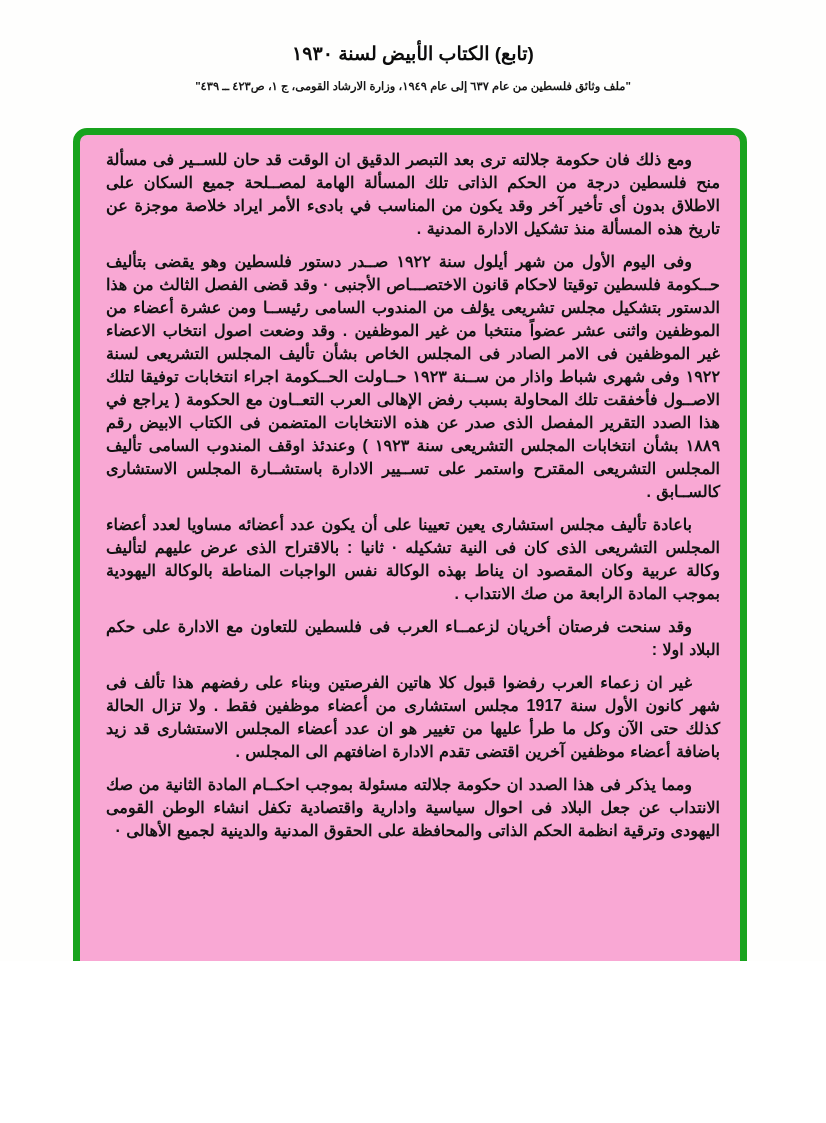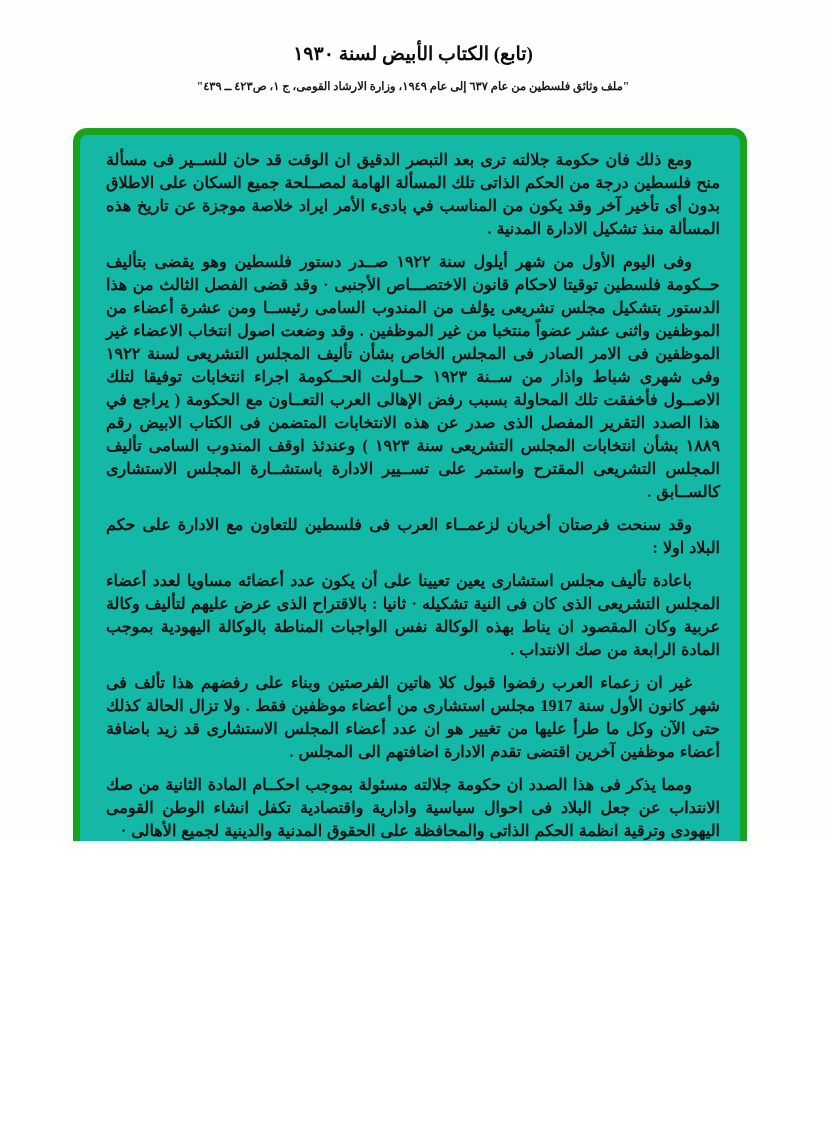--- a/index.html
+++ b/index.html
@@ -3,24 +3,24 @@
 <meta charset="utf-8">
 <style>
   html, body {
     margin: 0;
     padding: 0;
     background: #ffffff;
   }
   .page {
     position: relative;
     width: 826px;
-    height: 841px;
+    height: 961px;
     background: #fefefd;
     overflow: hidden;
-    font-family: Liberation Serif, serif;
+    font-family: Liberation Sans, sans-serif;
     color: #101010;
   }
   .header {
     position: absolute;
     top: 42px;
     left: 0;
     width: 100%;
     text-align: center;
     direction: rtl;
   }
@@ -40,21 +40,21 @@
   }
   .frame {
     position: absolute;
     left: 73px;
     top: 128px;
     width: 674px;
     height: 954px;
     box-sizing: border-box;
     border: 7px solid #18a31d;
     border-radius: 14px;
-    background: #14b8a6;
+    background: #f9a8d4;
     padding: 13px 20px 10px 26px;
     overflow: hidden;
   }
   .body-text p {
     direction: rtl;
     text-align: justify;
     text-align-last: right;
     font-size: 16px;
     line-height: 23px;
     font-weight: bold;
@@ -71,21 +71,21 @@
 
   <div class="header">
     <h1 class="doc-title">(تابع) الكتاب الأبيض لسنة ١٩٣٠</h1>
     <div class="doc-source">"ملف وثائق فلسطين من عام ٦٣٧ إلى عام ١٩٤٩، وزارة الارشاد القومى، ج ١، ص٤٢٣ ــ ٤٣٩"</div>
   </div>
 
   <div class="frame">
     <div class="body-text">
       <p>ومع ذلك فان حكومة جلالته ترى بعد التبصر الدقيق ان الوقت قد حان للســير فى مسألة منح فلسطين درجة من الحكم الذاتى تلك المسألة الهامة لمصــلحة جميع السكان على الاطلاق بدون أى تأخير آخر وقد يكون من المناسب في بادىء الأمر ايراد خلاصة موجزة عن تاريخ هذه المسألة منذ تشكيل الادارة المدنية .</p>
       <p>وفى اليوم الأول من شهر أيلول سنة ١٩٢٢ صــدر دستور فلسطين وهو يقضى بتأليف حــكومة فلسطين توقيتا لاحكام قانون الاختصـــاص الأجنبى · وقد قضى الفصل الثالث من هذا الدستور بتشكيل مجلس تشريعى يؤلف من المندوب السامى رئيســا ومن عشرة أعضاء من الموظفين واثنى عشر عضواً منتخبا من غير الموظفين . وقد وضعت اصول انتخاب الاعضاء غير الموظفين فى الامر الصادر فى المجلس الخاص بشأن تأليف المجلس التشريعى لسنة ١٩٢٢ وفى شهرى شباط واذار من ســنة ١٩٢٣ حــاولت الحــكومة اجراء انتخابات توفيقا لتلك الاصــول فأخفقت تلك المحاولة بسبب رفض الإهالى العرب التعــاون مع الحكومة ( يراجع في هذا الصدد التقرير المفصل الذى صدر عن هذه الانتخابات المتضمن فى الكتاب الابيض رقم ١٨٨٩ بشأن انتخابات المجلس التشريعى سنة ١٩٢٣ ) وعندئذ اوقف المندوب السامى تأليف المجلس التشريعى المقترح واستمر على تســيير الادارة باستشــارة المجلس الاستشارى كالســابق .</p>
+      <p>باعادة تأليف مجلس استشارى يعين تعيينا على أن يكون عدد أعضائه مساويا لعدد أعضاء المجلس التشريعى الذى كان فى النية تشكيله · ثانيا : بالاقتراح الذى عرض عليهم لتأليف وكالة عربية وكان المقصود ان يناط بهذه الوكالة نفس الواجبات المناطة بالوكالة اليهودية بموجب المادة الرابعة من صك الانتداب .</p>
       <p>وقد سنحت فرصتان أخريان لزعمــاء العرب فى فلسطين للتعاون مع الادارة على حكم البلاد اولا :</p>
-      <p>باعادة تأليف مجلس استشارى يعين تعيينا على أن يكون عدد أعضائه مساويا لعدد أعضاء المجلس التشريعى الذى كان فى النية تشكيله · ثانيا : بالاقتراح الذى عرض عليهم لتأليف وكالة عربية وكان المقصود ان يناط بهذه الوكالة نفس الواجبات المناطة بالوكالة اليهودية بموجب المادة الرابعة من صك الانتداب .</p>
       <p>غير ان زعماء العرب رفضوا قبول كلا هاتين الفرصتين وبناء على رفضهم هذا تألف فى شهر كانون الأول سنة 1917 مجلس استشارى من أعضاء موظفين فقط . ولا تزال الحالة كذلك حتى الآن وكل ما طرأ عليها من تغيير هو ان عدد أعضاء المجلس الاستشارى قد زيد باضافة أعضاء موظفين آخرين اقتضى تقدم الادارة اضافتهم الى المجلس .</p>
       <p>ومما يذكر فى هذا الصدد ان حكومة جلالته مسئولة بموجب احكــام المادة الثانية من صك الانتداب عن جعل البلاد فى احوال سياسية وادارية واقتصادية تكفل انشاء الوطن القومى اليهودى وترقية انظمة الحكم الذاتى والمحافظة على الحقوق المدنية والدينية لجميع الأهالى ·</p>
 
     </div>
   </div>
 
 </div>
 
 </body></html>

